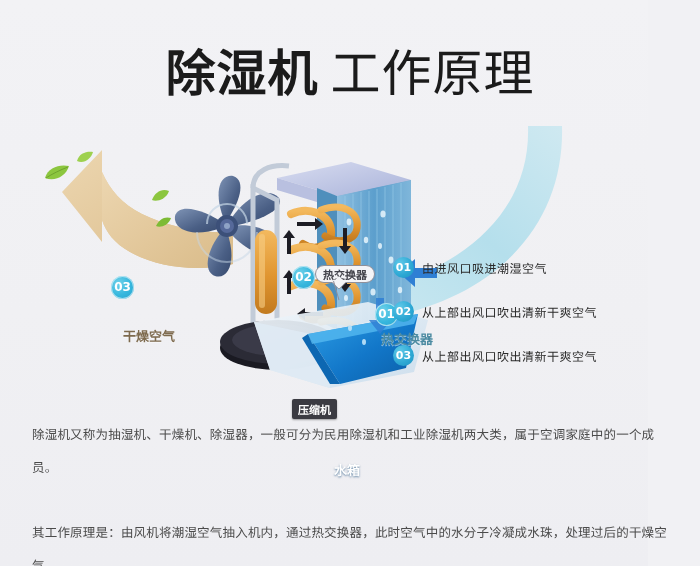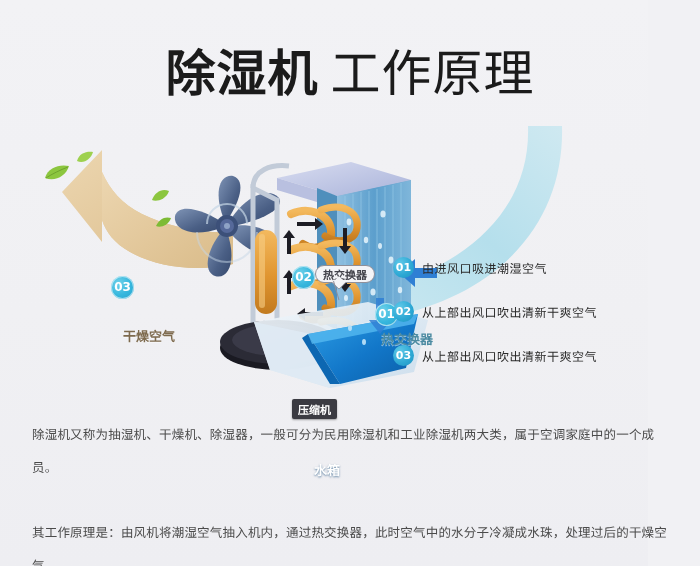--- a/index.html
+++ b/index.html
@@ -84,21 +84,21 @@
     left:381px; top:211px; font-size:13px; color:#4d8ba2; font-weight:bold;
     text-shadow:0 1px 0 rgba(255,255,255,.5);
   }
   .lbl-compressor {
     left:264px; top:281px; font-size:11px; color:#ffffff; font-weight:bold;
     background:#3b3b42; padding:2px 6px; border-radius:2px;
     box-shadow:0 1px 2px rgba(0,0,0,.35);
     margin-left:28px;
   }
   .lbl-tank {
-    left:314px; top:342px; font-size:13px; color:#ffffff; font-weight:bold;
+    left:334px; top:342px; font-size:13px; color:#ffffff; font-weight:bold;
     text-shadow:0 1px 2px rgba(0,60,110,.6);
   }
   
   .callout {
     position:absolute; left:315px; top:147px;
     background:#f4f4f7; border:1px solid #8f8f99; border-radius:9px;
     padding:0 7px; font-size:11px; color:#42424a; font-weight:bold;
     white-space:nowrap;
   }
   .callout::after {

